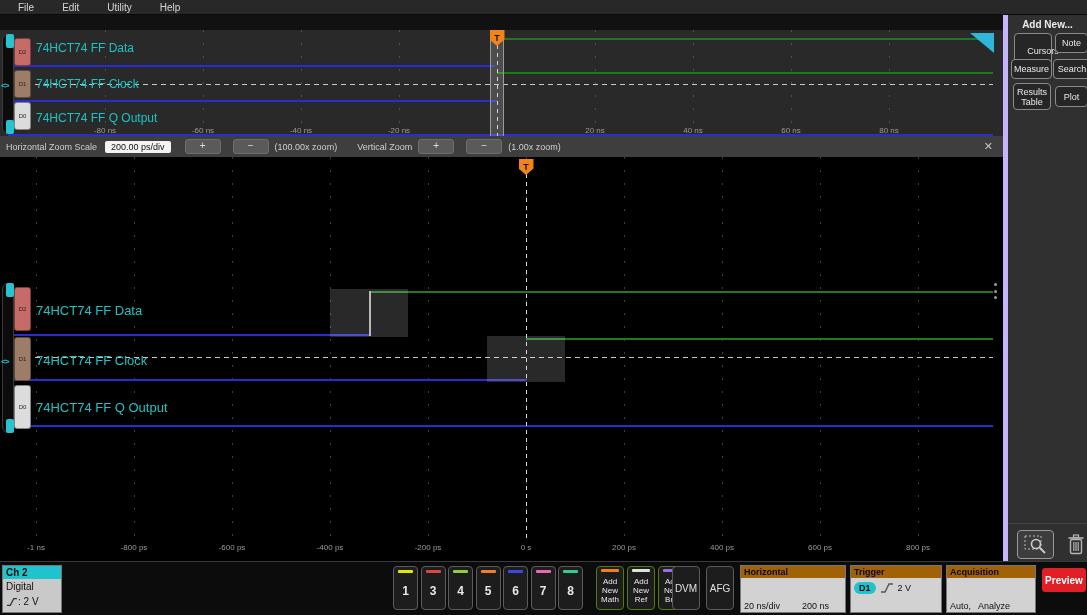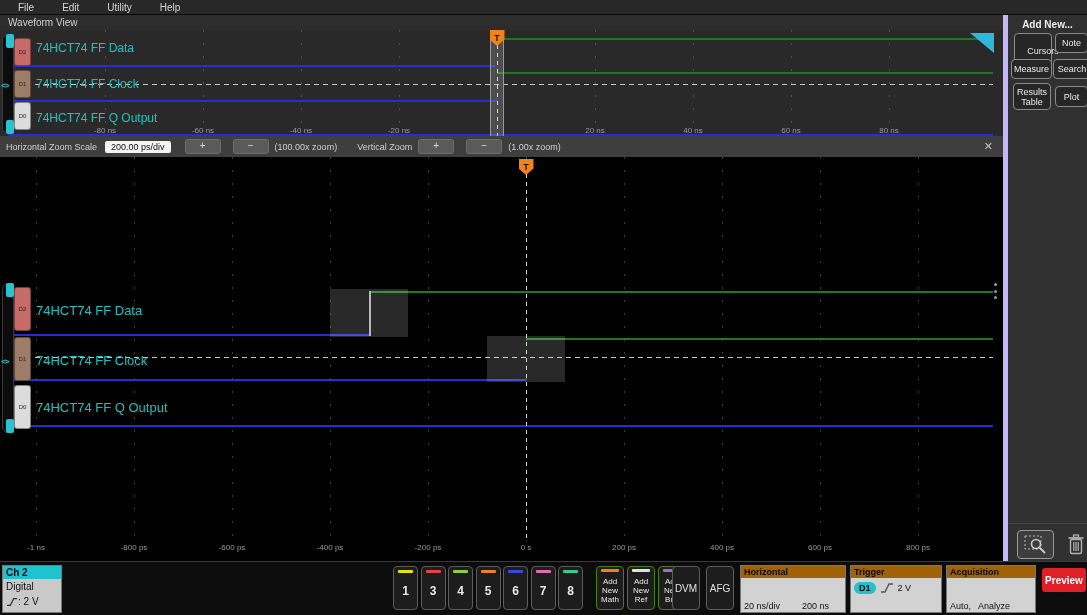--- a/index.html
+++ b/index.html
@@ -71,23 +71,20 @@
 
 <div id="app">
 
   <div id="menubar" class="abs">
       <span class="menu-item">File</span>
       <span class="menu-item">Edit</span>
       <span class="menu-item">Utility</span>
       <span class="menu-item">Help</span>
     </div>
 
-  <div id="tabstrip" class="abs">
-    <span>Waveform View</span>
-  </div>
 
   <div id="overview" class="abs">
       <div class="vgrid" style="left: 105px; top: 0px; height: 106px;"></div>
       <div class="ticklabel" style="left: 105px; top: 96px;">-80 ns</div>
       <div class="vgrid" style="left: 203px; top: 0px; height: 106px;"></div>
       <div class="ticklabel" style="left: 203px; top: 96px;">-60 ns</div>
       <div class="vgrid" style="left: 301px; top: 0px; height: 106px;"></div>
       <div class="ticklabel" style="left: 301px; top: 96px;">-40 ns</div>
       <div class="vgrid" style="left: 399px; top: 0px; height: 106px;"></div>
       <div class="ticklabel" style="left: 399px; top: 96px;">-20 ns</div>

